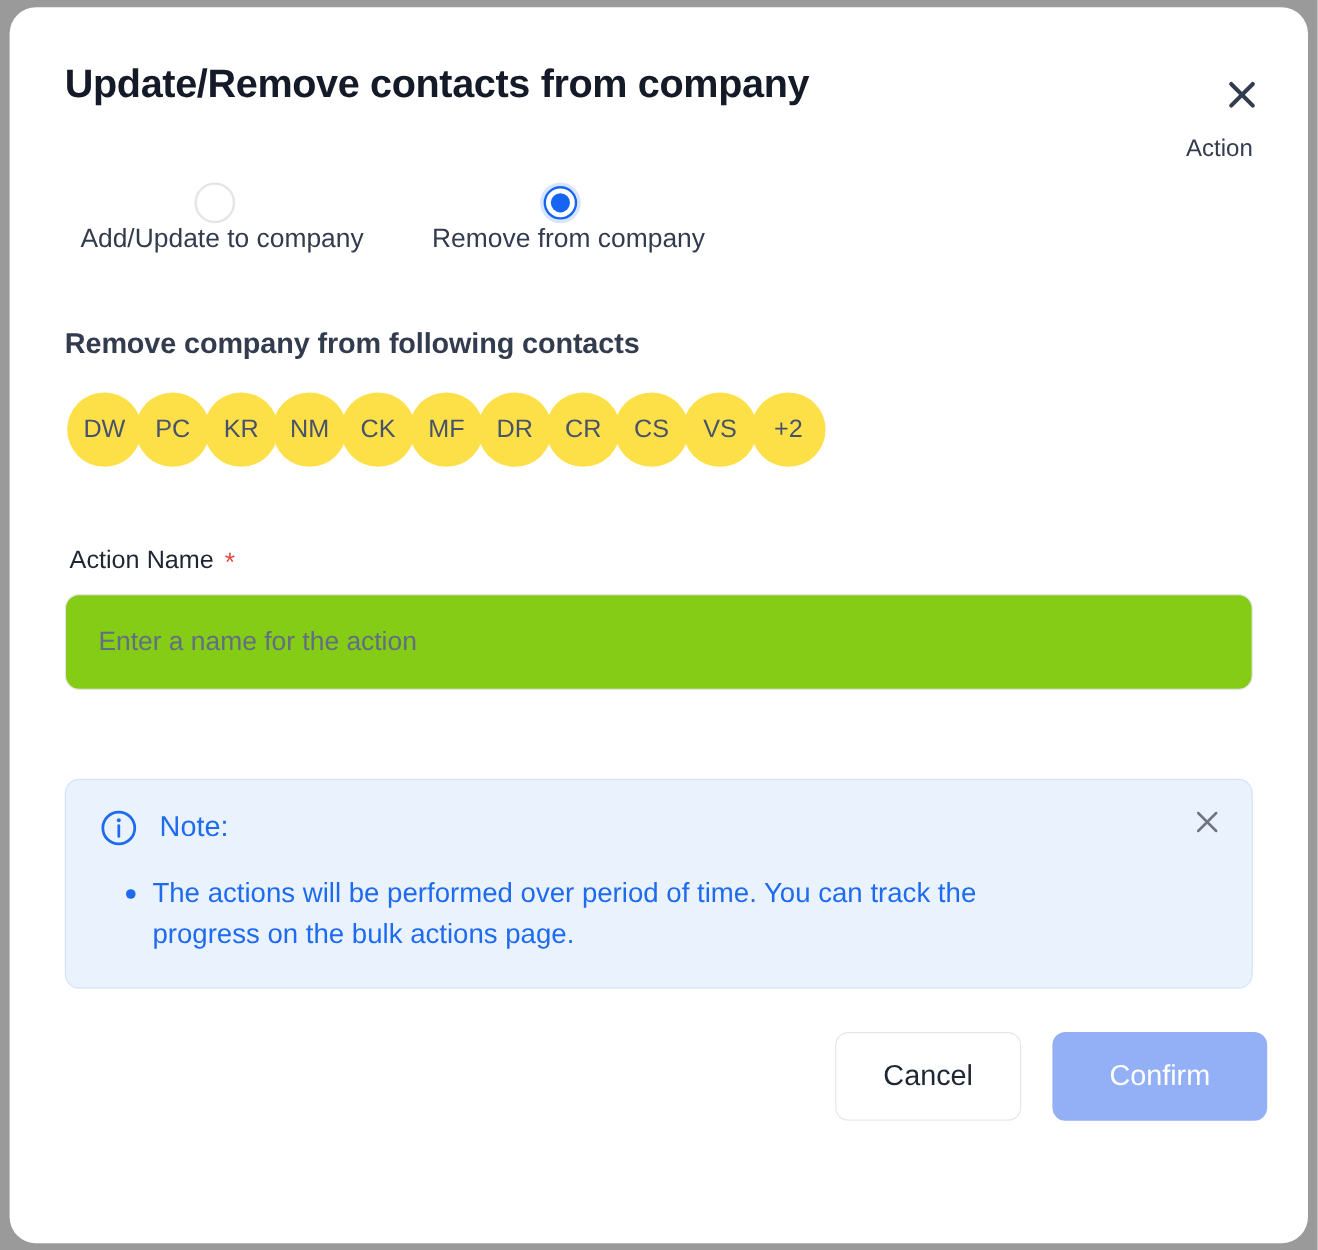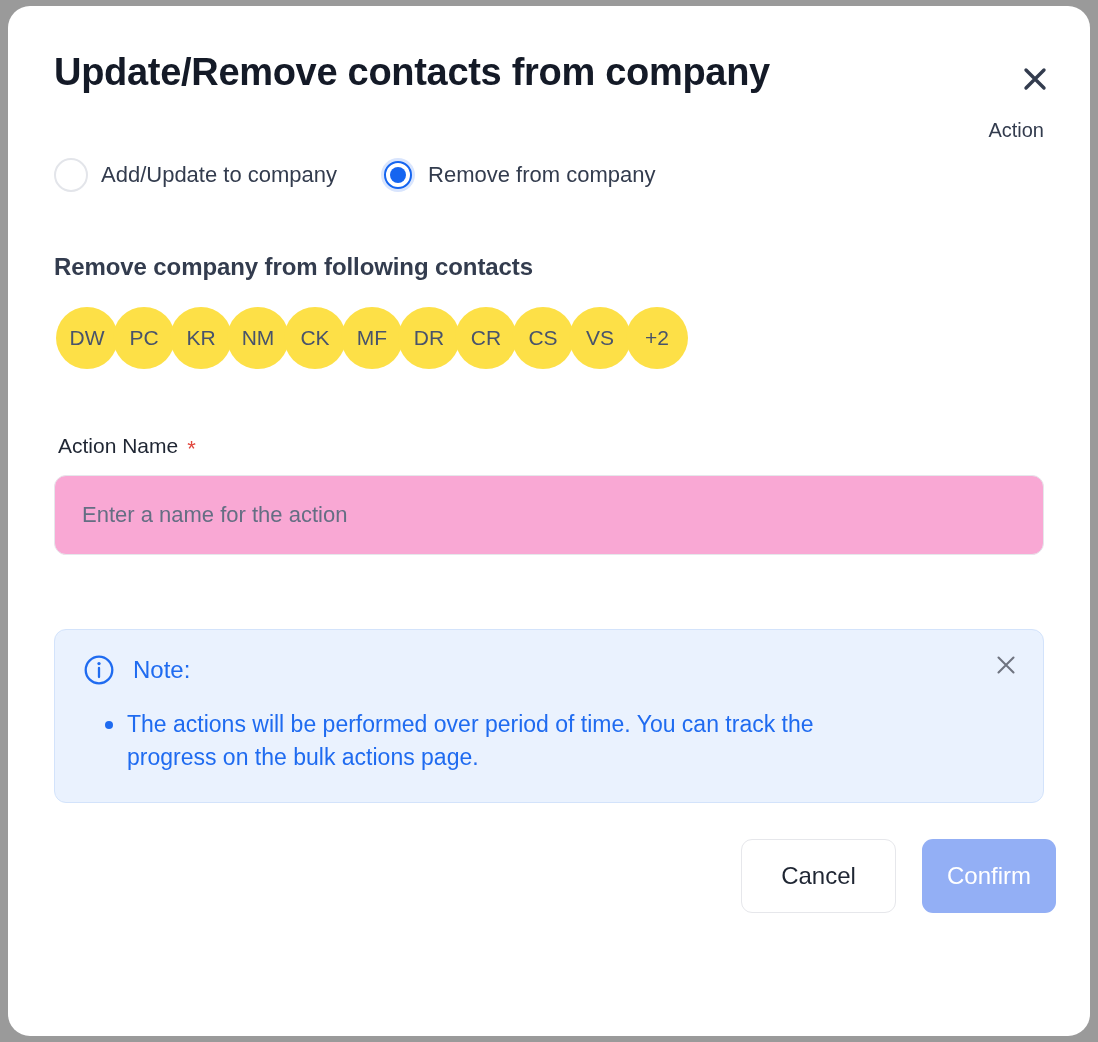--- a/index.html
+++ b/index.html
@@ -27,21 +27,21 @@
     overflow: hidden;
   }
 
   
   .modal-header {
     position: relative;
     padding: 46px 48px 0 46px;
   }
   .modal-title {
     margin: 0;
-    font-size: 38px;
+    font-size: 33px;
     font-weight: bold;
     color: #141a27;
     letter-spacing: -0.3px;
     line-height: 1.1;
   }
   .close-top {
     position: absolute;
     right: 38px;
     top: 56px;
     width: 34px;
@@ -70,20 +70,21 @@
 
   .radio-row {
     display: flex;
     align-items: center;
     margin-top: 16px;
   }
   .radio-option {
     display: flex;
     align-items: center;
     cursor: pointer;
+    flex-direction: column;
   }
   .radio-option + .radio-option {
     margin-left: 44px;
   }
   .radio-mark {
     width: 34px;
     height: 34px;
     border-radius: 50%;
     box-sizing: border-box;
     flex: none;
@@ -176,21 +177,21 @@
   }
 
   .text-input {
     display: block;
     margin-top: 16px;
     width: 990px;
     height: 80px;
     box-sizing: border-box;
     border: 1px solid #e6e7eb;
     border-radius: 12px;
-    background: #f9a8d4;
+    background: #84cc16;
     padding: 0 27px;
     font-size: 22px;
     color: #333c4e;
     font-family: "Liberation Sans", sans-serif;
     outline: none;
   }
   .text-input::placeholder {
     color: #646e83;
     opacity: 1;
   }
@@ -268,21 +269,21 @@
     box-sizing: border-box;
     height: 74px;
   }
   .btn-cancel {
     width: 155px;
     background: #ffffff;
     border: 1px solid #e6e7eb;
     color: #1f2633;
   }
   .btn-confirm {
-    width: 134px;
+    width: 179px;
     margin-left: 26px;
     background: #93aff5;
     border: none;
     color: #ffffff;
   }
 </style>
 </head>
 <body>
 
 <div class="modal">

